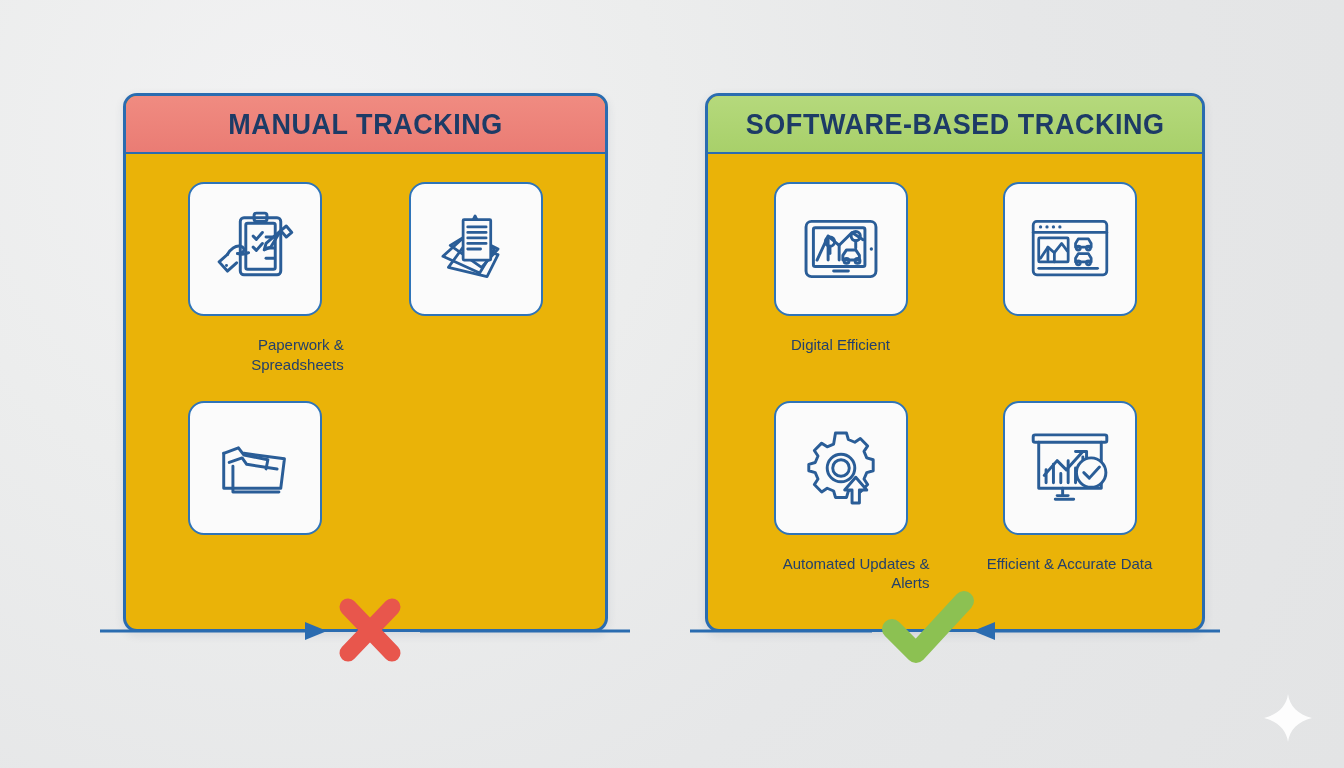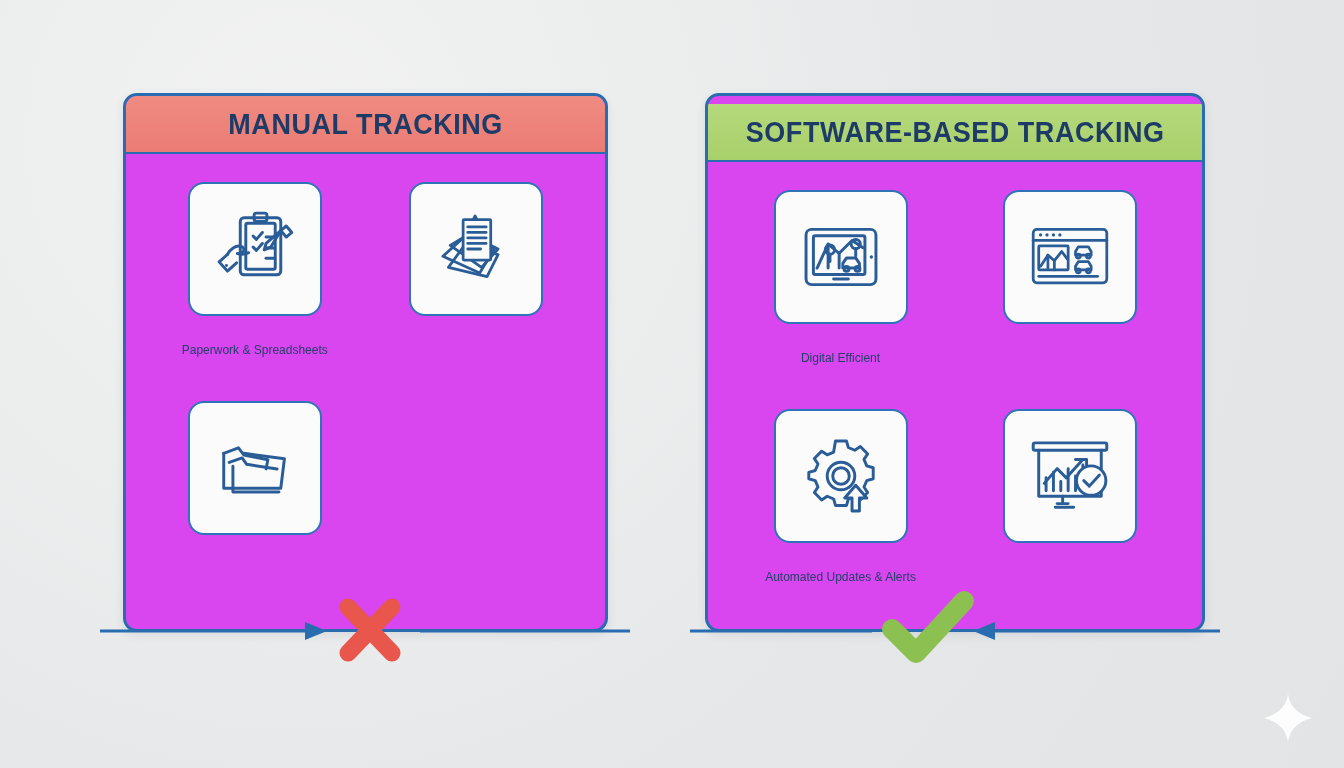--- a/index.html
+++ b/index.html
@@ -14,36 +14,36 @@
   #stage { position:absolute; inset:0; }
 
   
   .card {
     position:absolute;
     top:93px;
     width:485px;
     height:539px;
     border:3px solid #2a6cb0;
     border-radius:14px;
-    background:#d946ef;
+    background:#eab308;
     overflow:hidden;
     box-shadow:0 3px 10px rgba(40,60,90,.10);
   }
   #card-manual   { left:123px; }
   #card-software { left:705px; width:500px; }
 
   .card-header {
     height:58px;
     display:flex;
     align-items:center;
     justify-content:center;
     border-bottom:2px solid #2a6cb0;
   }
   #header-manual   { background:linear-gradient(180deg,#f08b81 0%,#ea7c74 100%); }
-  #header-software { background:linear-gradient(180deg,#b5d97c 0%,#a8d06a 100%);margin-top:8px; }
+  #header-software { background:linear-gradient(180deg,#b5d97c 0%,#a8d06a 100%); }
 
   .card-header h2 {
     font-family:"Liberation Sans Narrow","Liberation Sans", sans-serif;
     font-size:29px;
     font-weight:bold;
     letter-spacing:.6px;
     color:#1d3b66;
     transform:scaleX(.93);
     white-space:nowrap;
   }
@@ -66,24 +66,24 @@
     height:134px;
     border:2.5px solid #2f74b8;
     border-radius:16px;
     background:#fbfbfb;
     display:flex;
     align-items:center;
     justify-content:center;
   }
   .icon-box svg { width:92px; height:92px; display:block; }
   .cap {
-    margin-top:27px;
+    margin-top:19px;
     max-width:178px;
     text-align:right;
-    font-size:12px;
+    font-size:15px;
     line-height:1.32;
     color:#24406b;
   }
   .cap:empty { display:none; }
 
   
   .verdict { position:absolute; height:90px; top:585px; }
   #verdict-manual   { left:100px; width:530px; }
   #verdict-software { left:690px; width:530px; }
   .verdict svg { position:absolute; inset:0; width:100%; height:100%; }
@@ -222,20 +222,21 @@
             <rect x="10" y="14" width="80" height="8" rx="2"></rect>
             <path d="M16 22v50h68V22"></path>
             <path d="M24 66V52M32 66V46M40 66V56M48 66V42M56 66V50M64 66V38"></path>
             <path d="M22 58l14-16 10 10 18-20"></path>
             <path d="M56 32h12v12"></path>
             <circle cx="73" cy="55" r="16" fill="#fbfbfb"></circle>
             <path d="M65 55l6 6 11-12"></path>
             <path d="M42 72v8M34 84h20M36 80h12"></path>
           </svg>
         </div>
+        <div class="cap">Efficient &amp; Accurate Data</div>
       </div>
 
     </div>
   </div>
 
   <div class="verdict" id="verdict-manual">
     <svg viewBox="0 0 530 90" fill="none">
       <path d="M0 46h205" stroke="#2a6cb0" stroke-width="3"></path>
       <path d="M205 37l22 9-22 9z" fill="#2a6cb0"></path>
       <path d="M320 46h210" stroke="#2a6cb0" stroke-width="3"></path>

